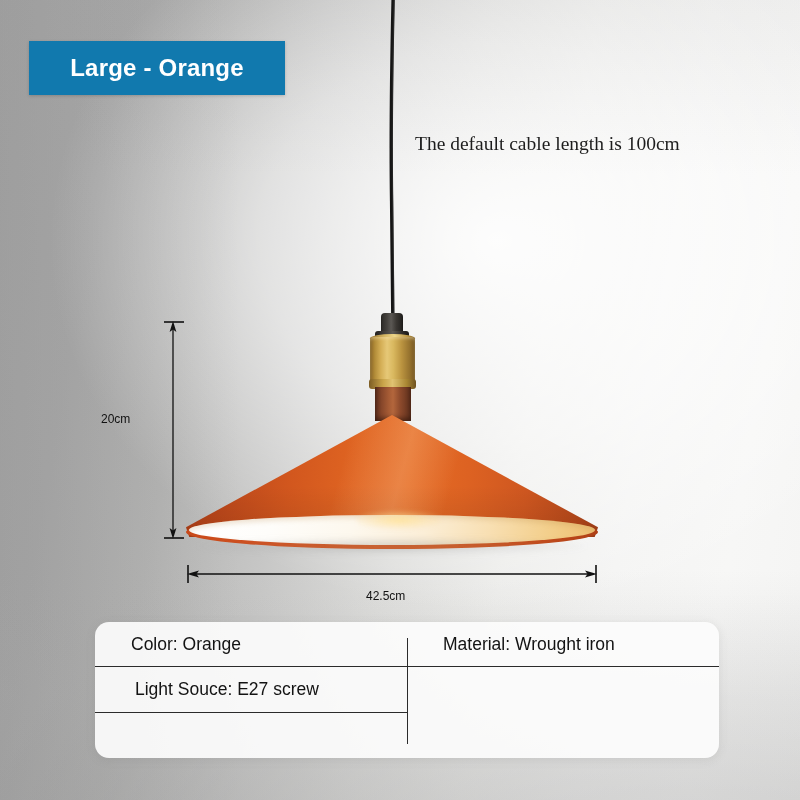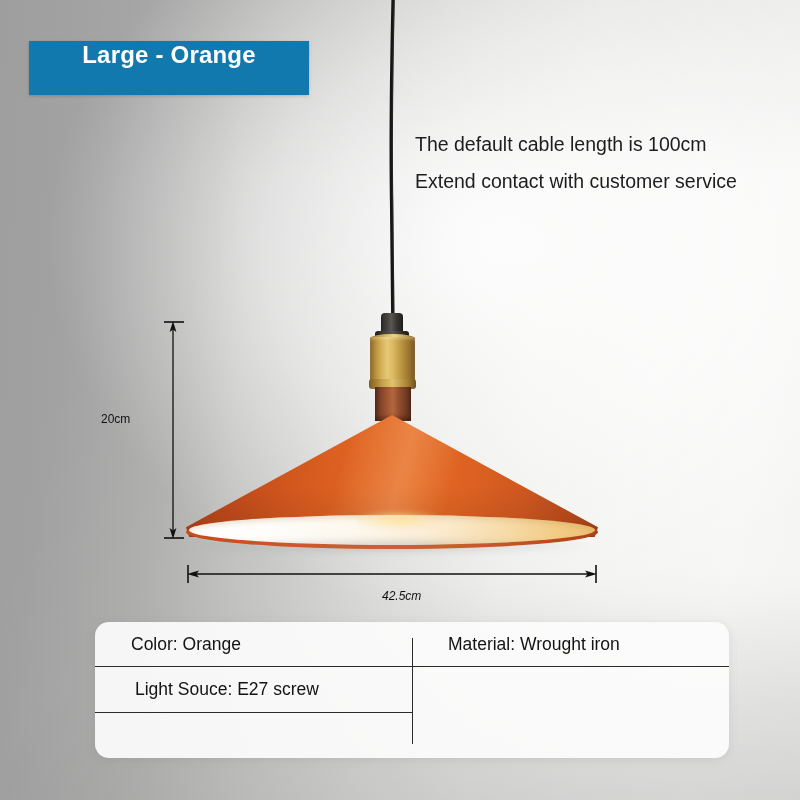--- a/index.html
+++ b/index.html
@@ -46,42 +46,44 @@
     left: 0; right: 0; bottom: 0;
     height: 230px;
     background: linear-gradient(180deg, rgba(168,168,168,0.0) 0%, rgba(168,168,168,0.18) 55%, rgba(160,160,160,0.26) 100%);
   }
 
   
   .badge {
     position: absolute;
     left: 29px;
     top: 41px;
-    width: 280px;
+    width: 256px;
     height: 54px;
     background: #1179ae;
     display: flex;
+    align-items: center;
     justify-content: center;
     box-shadow: 0 1px 3px rgba(0,0,0,0.18);
   }
   .badge-text {
     color: #ffffff;
     font-size: 24px;
     font-weight: bold;
     letter-spacing: 0.2px;
     white-space: nowrap;
   }
 
   
   .note {
     position: absolute;
     left: 415px;
     color: #1d1d1d;
     font-size: 19.5px;
     white-space: nowrap;
+    font-family: Liberation Serif, serif;
   }
   .note-1 { top: 133px; }
   .note-2 { top: 170px; }
 
   
   .cable {
     position: absolute;
     left: 380px;
     top: -4px;
     width: 26px;
@@ -248,34 +250,33 @@
   
   .dim-v { position: absolute; left: 150px; top: 312px; width: 46px; height: 240px; }
   .dim-h { position: absolute; left: 178px; top: 562px; width: 430px; height: 26px; }
   .dim-label {
     position: absolute;
     color: #111111;
     font-size: 12px;
     white-space: nowrap;
   }
   .dim-label-v { left: 101px; top: 412px; }
-  .dim-label-h { left: 382px; top: 589px; font-style: italic; }
+  .dim-label-h { left: 366px; top: 589px; }
 
   
   .spec-card {
     position: absolute;
     left: 95px;
     top: 622px;
     width: 624px;
     height: 136px;
     background: rgba(252,252,252,0.93);
     border-radius: 14px;
     box-shadow: 0 2px 10px rgba(120,120,120,0.16);
     overflow: hidden;
-    padding-left: 10px;
   }
   .spec-grid {
     position: absolute;
     inset: 0;
     display: grid;
     grid-template-columns: 1fr 1fr;
     grid-template-rows: 1fr 1fr 1fr;
   }
   .spec-cell {
     display: flex;
@@ -304,21 +305,20 @@
 
   <div class="bg-base"></div>
   <div class="bg-vignette"></div>
   <div class="bg-floor"></div>
 
   <div class="badge">
     <span class="badge-text">Large - Orange</span>
   </div>
 
   <div class="note note-1">The default cable length is 100cm</div>
-  <div class="note note-2">Extend contact with customer service</div>
 
   <svg class="cable" viewBox="0 0 26 330" preserveAspectRatio="none">
     <path d="M13.2 0 C 11.6 70, 10.6 140, 11.6 205 C 12.3 255, 12.8 300, 12.9 330" stroke="#151515" stroke-width="3.4" fill="none" stroke-linecap="round"></path>
     <path d="M14.2 0 C 12.6 70, 11.6 140, 12.6 205 C 13.3 255, 13.8 300, 13.9 330" stroke="#3c3c3c" stroke-width="0.9" fill="none" opacity="0.55"></path>
   </svg>
 
   <div class="grip"></div>
   <div class="grip-cap"></div>
   <div class="brass-top"></div>
   <div class="brass"></div>

